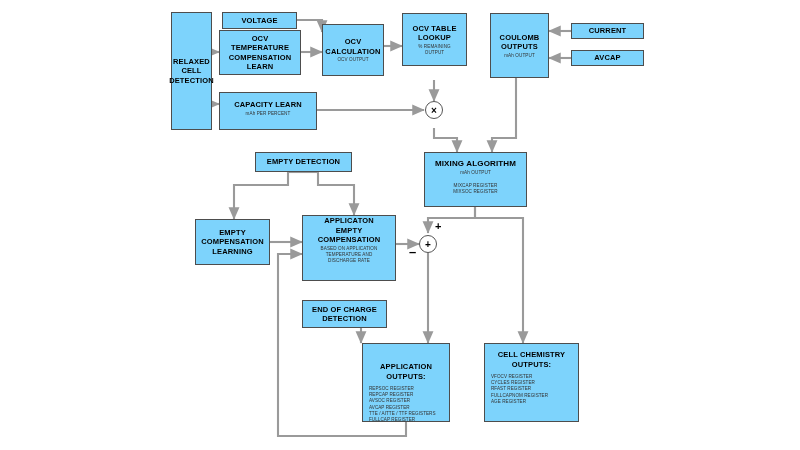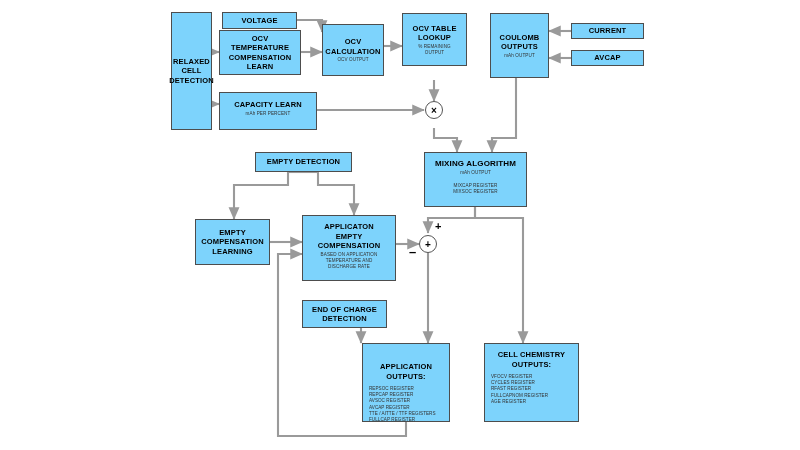--- a/index.html
+++ b/index.html
@@ -208,21 +208,21 @@
     <div class="sub" style="margin-top:7px;">MIXCAP REGISTER</div>
     <div class="sub" style="margin-top:0;">MIXSOC REGISTER</div>
   </div>
 
   <div class="box" style="left:195px;top:219px;width:75px;height:46px;">
     <div class="ttl">EMPTY</div>
     <div class="ttl">COMPENSATION</div>
     <div class="ttl">LEARNING</div>
   </div>
 
-  <div class="box" style="left:302px;top:215px;width:94px;height:66px;justify-content:flex-start;padding-top:6px;">
+  <div class="box" style="left:302px;top:215px;width:94px;height:66px;justify-content:flex-start;padding-top:0;">
     <div class="ttl">APPLICATON</div>
     <div class="ttl">EMPTY</div>
     <div class="ttl">COMPENSATION</div>
     <div class="sub">BASED ON APPLICATION</div>
     <div class="sub" style="margin-top:0;">TEMPERATURE AND</div>
     <div class="sub" style="margin-top:0;">DISCHARGE RATE</div>
   </div>
 
   <div class="box" style="left:302px;top:300px;width:85px;height:28px;">
     <div class="ttl">END OF CHARGE</div>

